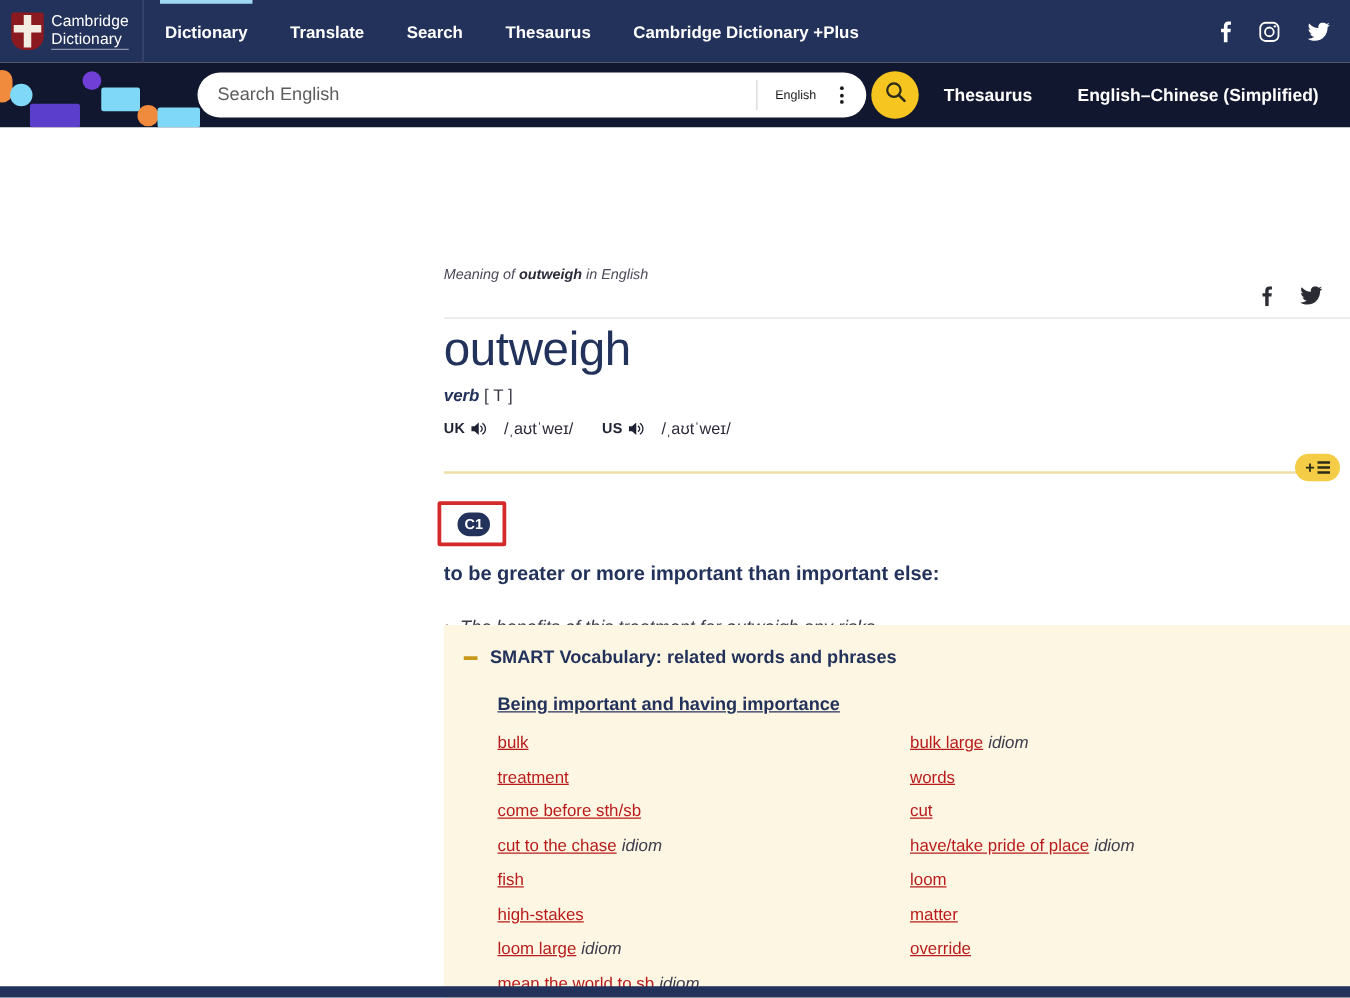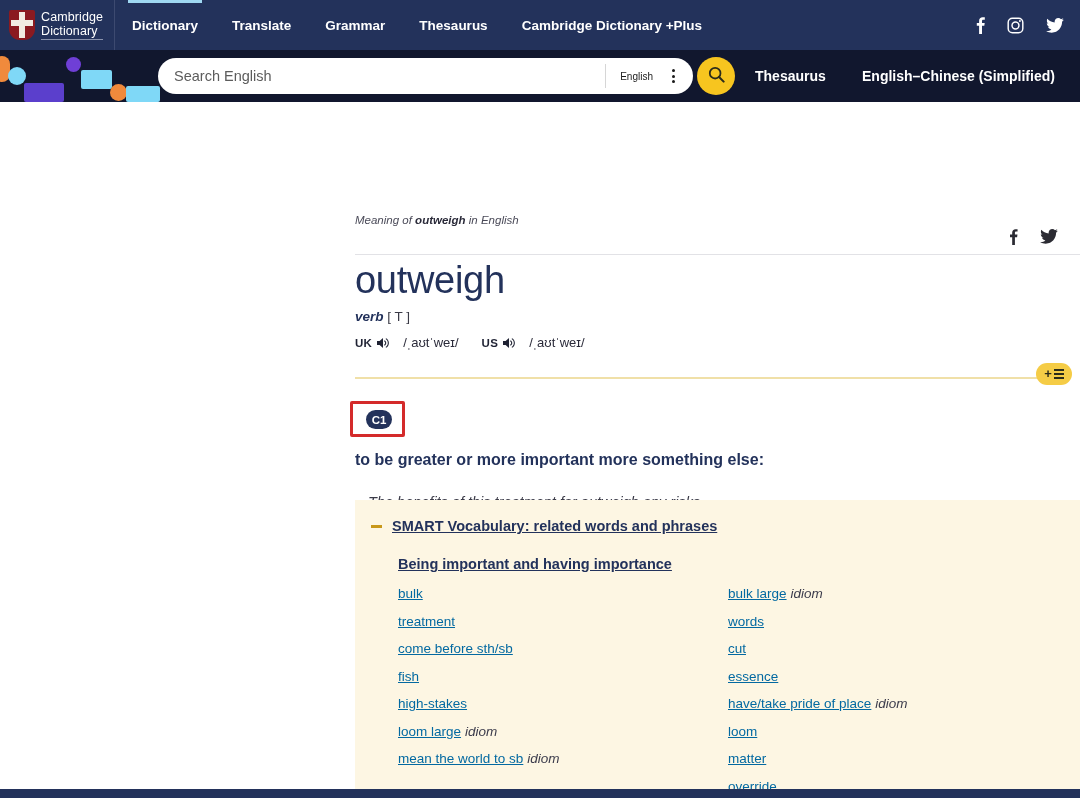--- a/index.html
+++ b/index.html
@@ -333,21 +333,20 @@
   }
   .smart-title {
     display: flex;
     align-items: center;
     gap: 10px;
     padding-left: 16px;
     font-size: 14.5px;
     font-weight: bold;
     color: #23325b;
     cursor: pointer;
-    text-decoration: underline;
   }
   .minus {
     width: 11px; height: 3px;
     background: #c8981a;
     display: block;
     flex: none;
   }
   .smart-topic {
     margin: 22px 0 0 43px;
     font-size: 14.5px;
@@ -365,21 +364,21 @@
   .vcol { width: 330px; }
   .vitem {
     height: 27.5px;
     font-size: 13.5px;
     color: #3c3c4c;
     display: block;
   }
   .vitem .lnk {
     text-decoration: underline;
     cursor: pointer;
-    color: #0369a1;
+    color: #b91c1c;
   }
   .vitem .tag {
     font-style: italic;
     text-decoration: none;
     color: #3c3c4c;
     margin-left: 4px;
   }
 
   .bottombar {
     position: absolute;
@@ -402,21 +401,21 @@
   </div>
 
   <div class="navlinks">
     <div class="navlink active">
       <span>Dictionary</span>
     </div>
     <div class="navlink">
       <span>Translate</span>
     </div>
     <div class="navlink">
-      <span>Grammar</span>
+      <span>Search</span>
     </div>
     <div class="navlink">
       <span>Thesaurus</span>
     </div>
     <div class="navlink">
       <span>Cambridge Dictionary +Plus</span>
     </div>
   </div>
 
   <div class="social-nav">
@@ -540,21 +539,21 @@
             <i></i>
           </span>
       </div>
     </div>
 
     <div class="level-wrap">
       <div class="redbox"></div>
       <div class="cefr">C1</div>
     </div>
 
-    <div class="definition">to be greater or more important more something else:</div>
+    <div class="definition">to be greater or more important than important else:</div>
 
     <div class="example">
       <span class="bullet">•</span>
       <span>The benefits of this treatment far outweigh any risks.</span>
     </div>
   </div>
 
   <div class="smart">
 
     <div class="smart-title">
@@ -563,31 +562,31 @@
     </div>
 
     <div class="smart-topic">Being important and having importance</div>
 
     <div class="vocab-cols">
 
       <div class="vcol">
         <div class="vitem"><span class="lnk">bulk</span><span class="tag"></span></div>
         <div class="vitem"><span class="lnk">treatment</span><span class="tag"></span></div>
         <div class="vitem"><span class="lnk">come before sth/sb</span><span class="tag"></span></div>
+        <div class="vitem"><span class="lnk">cut to the chase</span><span class="tag">idiom</span></div>
         <div class="vitem"><span class="lnk">fish</span><span class="tag"></span></div>
         <div class="vitem"><span class="lnk">high-stakes</span><span class="tag"></span></div>
         <div class="vitem"><span class="lnk">loom large</span><span class="tag">idiom</span></div>
         <div class="vitem"><span class="lnk">mean the world to sb</span><span class="tag">idiom</span></div>
       </div>
 
       <div class="vcol">
         <div class="vitem"><span class="lnk">bulk large</span><span class="tag">idiom</span></div>
         <div class="vitem"><span class="lnk">words</span><span class="tag"></span></div>
         <div class="vitem"><span class="lnk">cut</span><span class="tag"></span></div>
-        <div class="vitem"><span class="lnk">essence</span><span class="tag"></span></div>
         <div class="vitem"><span class="lnk">have/take pride of place</span><span class="tag">idiom</span></div>
         <div class="vitem"><span class="lnk">loom</span><span class="tag"></span></div>
         <div class="vitem"><span class="lnk">matter</span><span class="tag"></span></div>
         <div class="vitem"><span class="lnk">override</span><span class="tag"></span></div>
       </div>
     </div>
   </div>
 </div>
 
 <div class="bottombar"></div>

